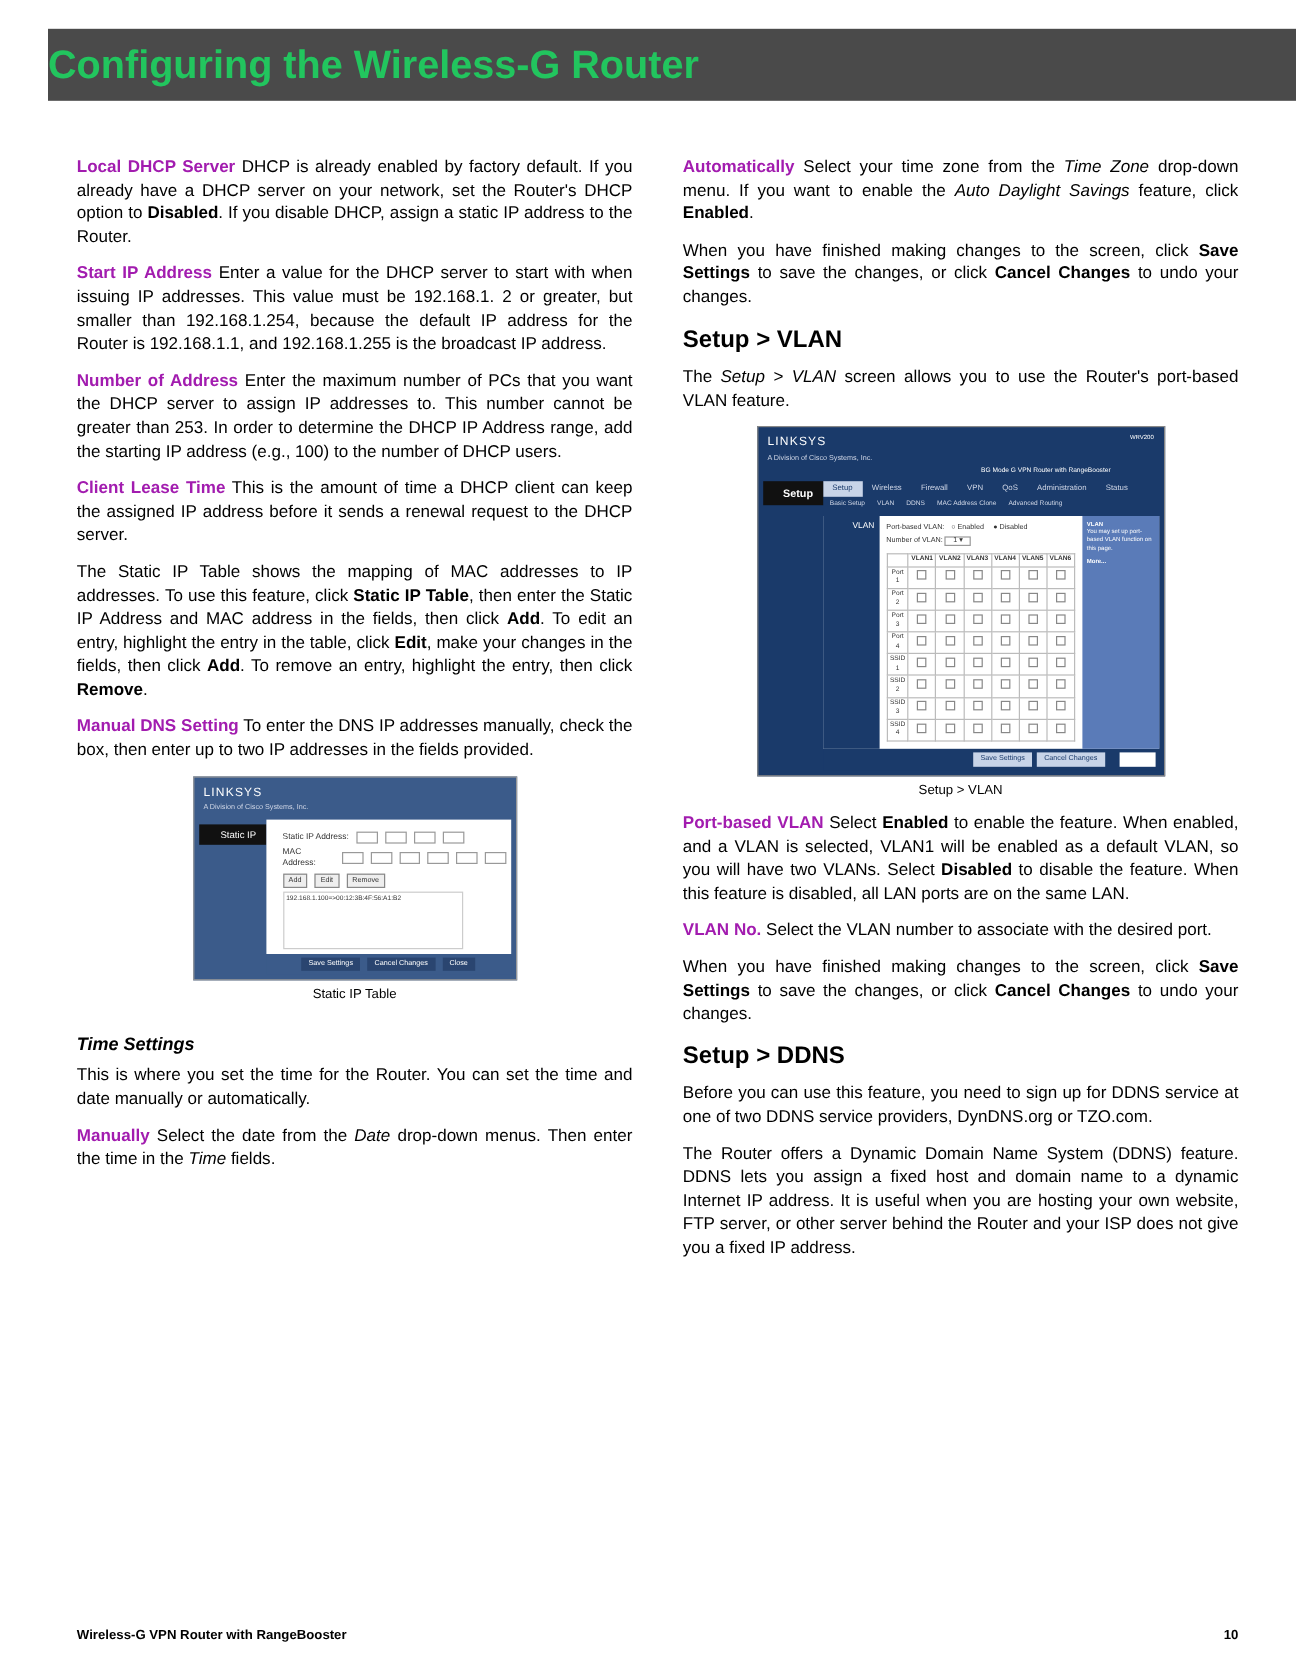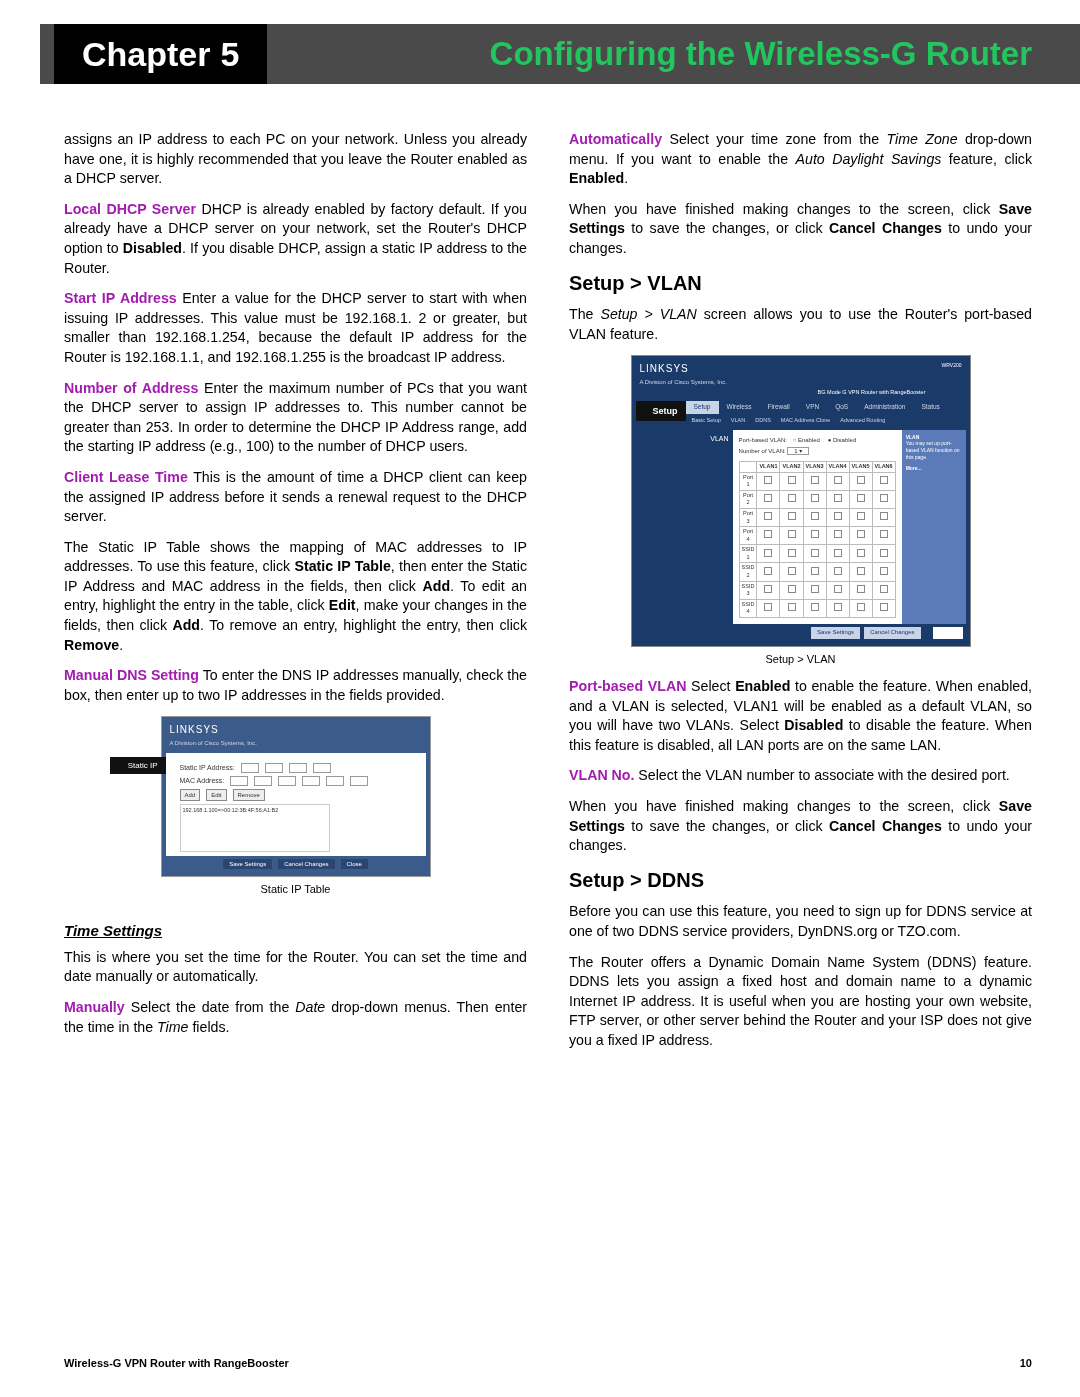--- a/index.html
+++ b/index.html
@@ -47,21 +47,21 @@
     right: 48px;
     display: flex;
     gap: 42px;
   }
   .col { flex: 1; font-size: 14.2px; line-height: 1.38; }
   .col p { margin-bottom: 11px; text-align: justify; }
   .term { color: #a21caf; font-weight: bold; }
   .b { font-weight: bold; }
   .i { font-style: italic; }
   .h2 { font-size: 20px; font-weight: bold; margin: 10px 0 8px 0; }
-  .h3 { font-size: 15px; font-weight: bold; font-style: italic; margin: 24px 0 6px 0; text-decoration: underline; }
+  .h3 { font-size: 15px; font-weight: bold; font-style: italic; margin: 24px 0 6px 0; }
   .fig {
     width: 270px;
     margin: 8px auto 4px auto;
   }
   .fig-body {
     background: #3b5b8a;
     border: 1px solid #999;
     padding: 4px;
   }
   .fig-brand {
@@ -185,31 +185,26 @@
     display:flex;
     justify-content:space-between;
     font-size:11px;
     font-weight:bold;
   }
 </style>
 </head>
 <body>
 
 <div class="header-band">
-  <div class="chapter-box">
-    <span class="label">Chapter</span>
-    <span>5</span>
-  </div>
   <div class="header-title">Configuring the Wireless-G Router</div>
 </div>
 
 <div class="content">
 
   <div class="col">
-    <p>assigns an IP address to each PC on your network. Unless you already have one, it is highly recommended that you leave the Router enabled as a DHCP server.</p>
 
     <p>
       <span class="term">Local DHCP Server</span><span>  DHCP is already enabled by factory default. If you already have a DHCP server on your network, set the Router's DHCP option to </span><span class="b">Disabled</span><span>. If you disable DHCP, assign a static IP address to the Router.</span>
     </p>
 
     <p>
       <span class="term">Start IP Address</span><span> Enter a value for the DHCP server to start with when issuing IP addresses. This value must be 192.168.1. 2 or greater, but smaller than 192.168.1.254, because the default IP address for the Router is 192.168.1.1, and 192.168.1.255 is the broadcast IP address.</span>
     </p>
 
     <p>
@@ -226,21 +221,21 @@
     </p>
 
     <p>
       <span class="term">Manual DNS Setting</span><span> To enter the DNS IP addresses manually, check the box, then enter up to two IP addresses in the fields provided.</span>
     </p>
 
     <div class="fig">
       <div class="fig-body">
         <div class="fig-brand">LINKSYS</div>
         <div class="fig-sub">A Division of Cisco Systems, Inc.</div>
-        <div style="position:relative; ">
+        <div style="position:relative; margin-left:56px;">
           <div class="fig-tab">Static IP</div>
           <div class="fig-inner">
             <div class="fig-inner-fields">
               <div class="row">
                   <span>Static IP Address:</span>
                 <span class="tinybox"></span>
                   <span class="tinybox"></span>
                   <span class="tinybox"></span>
                   <span class="tinybox"></span>
               </div>

